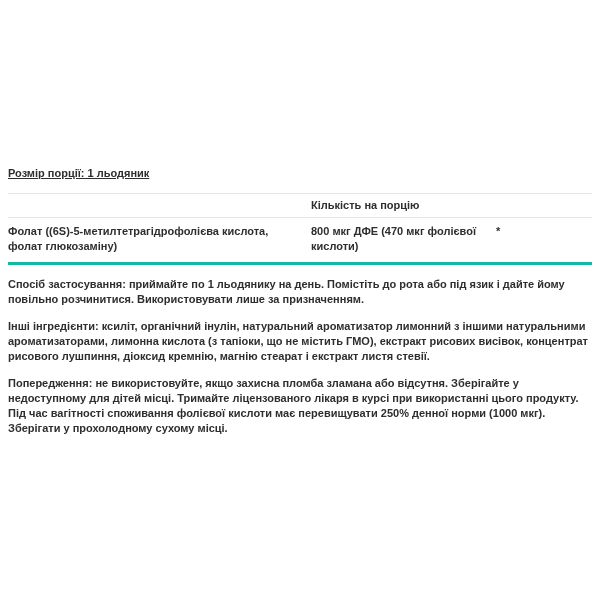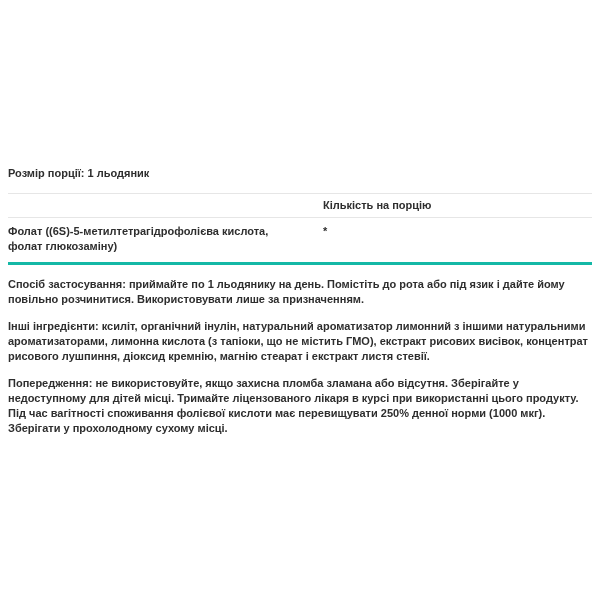--- a/index.html
+++ b/index.html
@@ -20,29 +20,30 @@
   .content {
     position: absolute;
     top: 166px;
     left: 8px;
     width: 584px;
     font-size: 11px;
     line-height: 15px;
   }
   .serving-line {
     margin: 0 0 12px 0;
+    text-decoration: underline;
   }
   .facts-table {
     margin-top: 12px;
     border-top: 1px solid #e6e6e6;
   }
   .t-row {
     display: grid;
     grid-template-columns: 299px 181px 104px;
-    column-gap: 16px;
+    column-gap: 4px;
   }
   .t-row.header {
     align-items: center;
     padding: 4px 0 5px 0;
     border-bottom: 1px solid #e6e6e6;
     line-height: 14px;
   }
   .t-row.data {
     align-items: start;
     padding: 6px 0 8px 0;
@@ -71,20 +72,21 @@
 
   <div class="facts-table">
 
     <div class="t-row header">
       <div class="cell"></div>
       <div class="cell">Кількість на порцію</div>
     </div>
 
     <div class="t-row data">
       <div class="cell">Фолат ((6S)-5-метилтетрагідрофолієва кислота, фолат глюкозаміну)</div>
+      <div class="cell">800 мкг ДФЕ (470 мкг фолієвої кислоти)</div>
       <div class="cell last">*</div>
     </div>
 
   </div>
 
 
   <p class="para">Спосіб застосування: приймайте по 1 льодянику на день. Помістіть до рота або під язик і дайте йому повільно розчинитися. Використовувати лише за призначенням.</p>
 
   <p class="para">Інші інгредієнти: ксиліт, органічний інулін, натуральний ароматизатор лимонний з іншими натуральними ароматизаторами, лимонна кислота (з тапіоки, що не містить ГМО), екстракт рисових висівок, концентрат рисового лушпиння, діоксид кремнію, магнію стеарат і екстракт листя стевії.</p>
 

